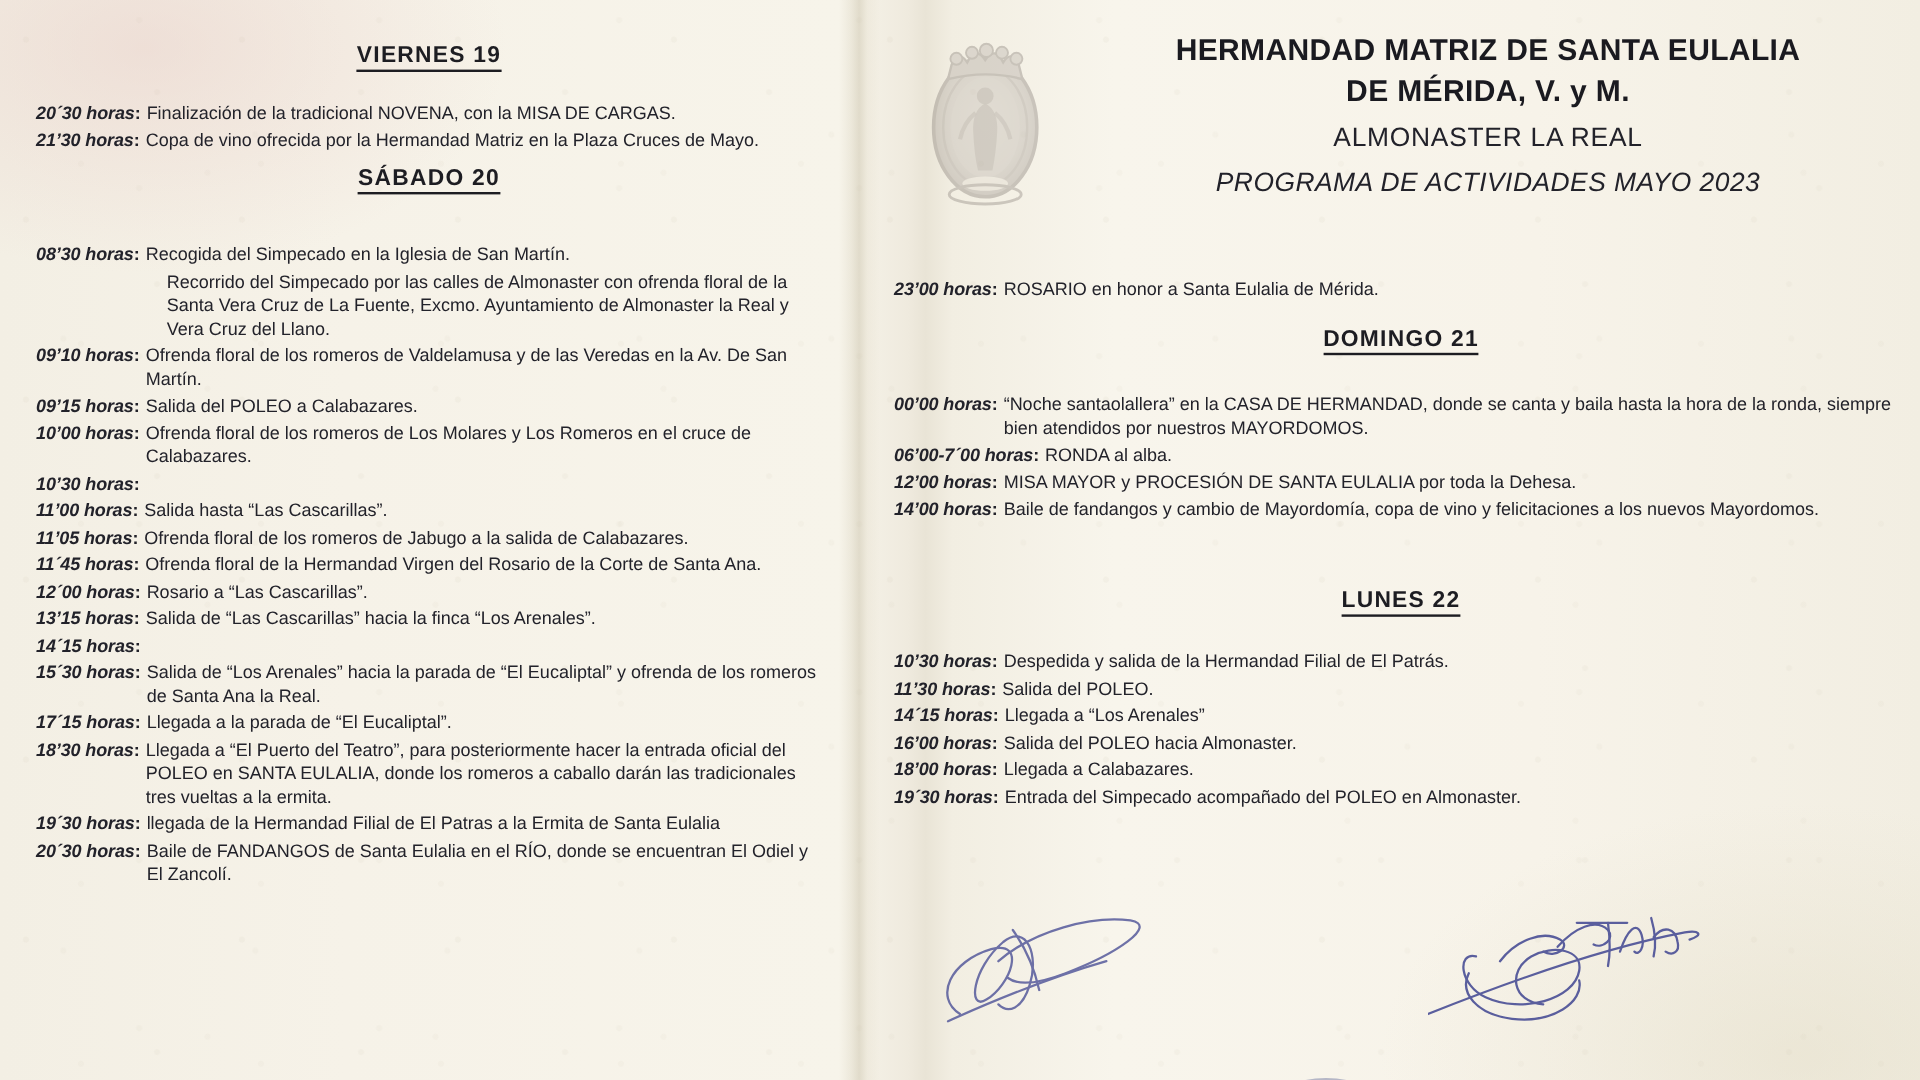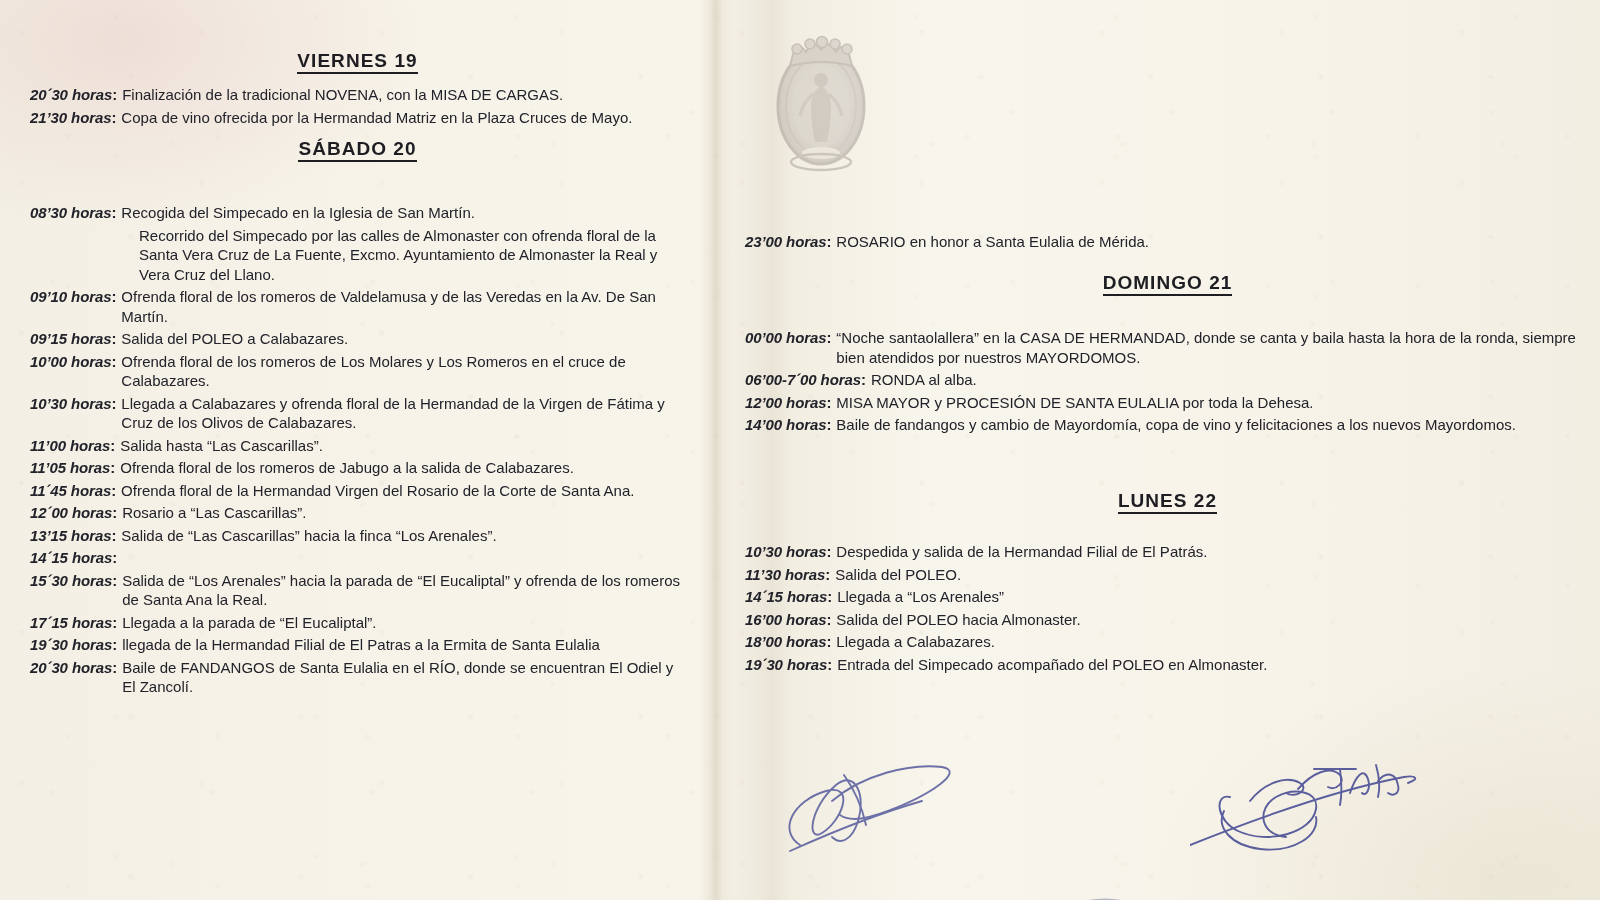--- a/index.html
+++ b/index.html
@@ -79,21 +79,21 @@
 </head>
 <body>
 
 <div id="sheet">
 
   <div id="grain"></div>
   <div id="seam"></div>
 
   <div class="col" id="col-left">
 
-    <div class="block" id="l-day1-title" style="top:50px;">
+    <div class="block" id="l-day1-title" style="top:36px;">
       <div class="daytitle"><span>VIERNES 19</span></div>
     </div>
 
     <div class="block" id="l-day1-entries" style="top:85px;">
         <div class="entry">
           <span class="time">20´30 horas<span class="sep">:</span></span>
           <span class="desc">Finalización de la tradicional NOVENA, con la MISA DE CARGAS.</span>
         </div>
         <div class="entry">
           <span class="time">21’30 horas<span class="sep">:</span></span>
@@ -121,21 +121,20 @@
         <div class="entry">
           <span class="time">09’15 horas<span class="sep">:</span></span>
           <span class="desc">Salida del POLEO a Calabazares.</span>
         </div>
         <div class="entry">
           <span class="time">10’00 horas<span class="sep">:</span></span>
           <span class="desc">Ofrenda floral de los romeros de Los Molares y Los Romeros en el cruce de Calabazares.</span>
         </div>
         <div class="entry">
           <span class="time">10’30 horas<span class="sep">:</span></span>
-          <span class="desc">Llegada a Calabazares y ofrenda floral de la Hermandad de la Virgen de Fátima y Cruz de los Olivos de Calabazares.</span>
         </div>
         <div class="entry">
           <span class="time">11’00 horas<span class="sep">:</span></span>
           <span class="desc">Salida hasta “Las Cascarillas”.</span>
         </div>
         <div class="entry">
           <span class="time">11’05 horas<span class="sep">:</span></span>
           <span class="desc">Ofrenda floral de los romeros de Jabugo a la salida de Calabazares.</span>
         </div>
         <div class="entry">
@@ -153,20 +152,24 @@
         <div class="entry">
           <span class="time">14´15 horas<span class="sep">:</span></span>
         </div>
         <div class="entry">
           <span class="time">15´30 horas<span class="sep">:</span></span>
           <span class="desc">Salida de “Los Arenales” hacia la parada de “El Eucaliptal” y ofrenda de los romeros de Santa Ana la Real.</span>
         </div>
         <div class="entry">
           <span class="time">17´15 horas<span class="sep">:</span></span>
           <span class="desc">Llegada a la parada de “El Eucaliptal”.</span>
+        </div>
+        <div class="entry">
+          <span class="time">18’30 horas<span class="sep">:</span></span>
+          <span class="desc">Llegada a “El Puerto del Teatro”,  para posteriormente hacer la entrada oficial del POLEO en SANTA EULALIA, donde los romeros a caballo darán las tradicionales tres vueltas a la ermita.</span>
         </div>
         <div class="entry">
           <span class="time">19´30 horas<span class="sep">:</span></span>
           <span class="desc">llegada de la Hermandad Filial de El Patras a la Ermita de Santa Eulalia</span>
         </div>
         <div class="entry">
           <span class="time">20´30 horas<span class="sep">:</span></span>
           <span class="desc">Baile de FANDANGOS de Santa Eulalia en el RÍO, donde se encuentran El Odiel y El Zancolí.</span>
         </div>
       </div>
@@ -194,20 +197,26 @@
         <circle cx="66" cy="20" r="5" fill="#bdb6af" stroke="#8e867f" stroke-width="1.6"></circle>
         <circle cx="78" cy="25" r="5" fill="#bdb6af" stroke="#8e867f" stroke-width="1.6"></circle>
 
         <circle cx="52" cy="56" r="7" fill="#9b938c" opacity=".85"></circle>
         <path d="M52 62 q-11 6 -10 24 q1 20 4 32 l12 0 q3 -14 4 -32 q1 -18 -10 -24 z" fill="#9b938c" opacity=".8"></path>
         <path d="M44 70 q-10 8 -13 22" stroke="#9b938c" stroke-width="3.5" fill="none" opacity=".75"></path>
         <path d="M60 70 q10 8 13 22" stroke="#9b938c" stroke-width="3.5" fill="none" opacity=".75"></path>
         <ellipse cx="52" cy="129" rx="19" ry="6" fill="#efeade" opacity=".8"></ellipse>
         <ellipse cx="52" cy="138" rx="30" ry="8" fill="none" stroke="#958d86" stroke-width="2.4"></ellipse>
       </svg>
+      <div id="headtext">
+        <div id="h1">HERMANDAD MATRIZ DE SANTA EULALIA</div>
+        <div id="h2">DE MÉRIDA, V. y M.</div>
+        <div id="h3">ALMONASTER LA REAL</div>
+        <div id="h4">PROGRAMA DE ACTIVIDADES  MAYO 2023</div>
+      </div>
     </div>
 
     <div class="block" id="r-cont-entries" style="top:218px;margin-top:14px;">
         <div class="entry">
           <span class="time">23’00 horas<span class="sep">:</span></span>
           <span class="desc">ROSARIO en honor a Santa Eulalia de Mérida.</span>
         </div>
       </div>
 
     <div class="block" id="r-day3-title" style="top:272px;">

